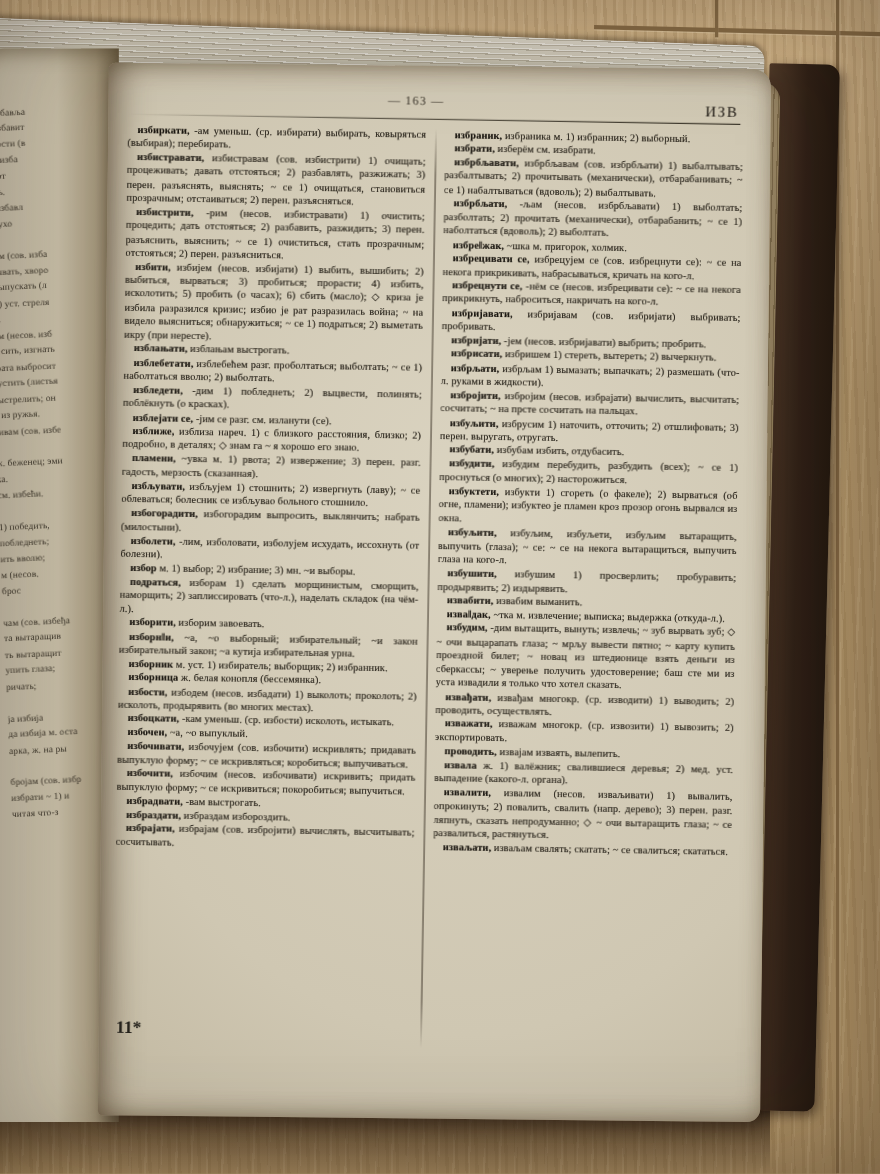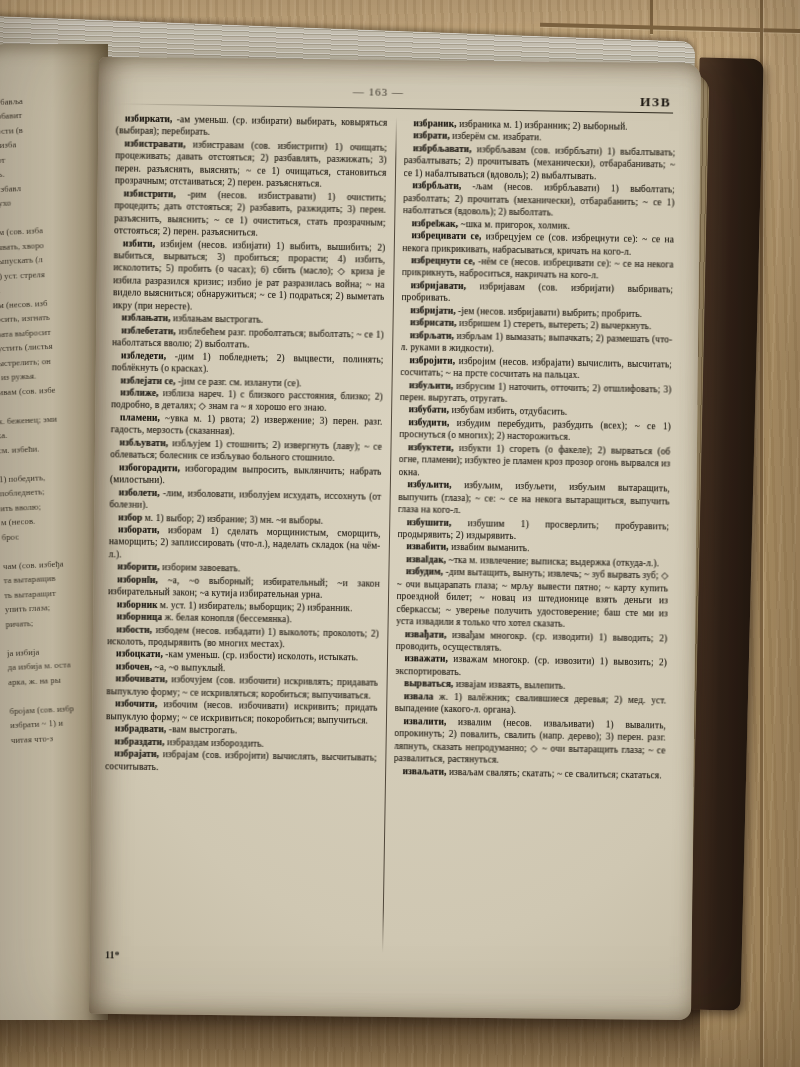--- a/index.html
+++ b/index.html
@@ -50,31 +50,31 @@
   .main-page{position:absolute;left:94px;top:60px;width:602px;height:957px;z-index:10;
     transform:rotate(.6deg);border-radius:6px 16px 12px 4px;
     background:radial-gradient(120% 100% at 55% 40%, #dad3c0 0%, #cfc7b2 52%, #bdb39b 84%, #a2977d 100%);
     box-shadow:
       inset 20px 0 30px -12px rgba(70,52,32,.6),
       inset -7px -9px 20px -8px rgba(90,70,45,.4),
       inset 0 12px 20px -10px rgba(95,78,52,.45),
       4px 6px 14px rgba(25,15,8,.35);}
   .page-inner{position:absolute;inset:0;transform:rotate(.35deg);filter:blur(.22px);color:#2b261d;}
   .page-number{position:absolute;top:26px;left:0;width:92%;text-align:center;font-size:11px;letter-spacing:1px;color:#3a342a;}
-  .running-head{position:absolute;top:30px;right:32px;font-weight:bold;font-size:13.5px;letter-spacing:1.5px;color:#1e1913;}
+  .running-head{position:absolute;top:30px;right:32px;font-weight:normal;font-size:13.5px;letter-spacing:1.5px;color:#1e1913;}
   .header-rule{position:absolute;top:48px;left:16px;right:30px;height:1px;
     background:linear-gradient(90deg, rgba(43,38,27,0) 0%, rgba(43,38,27,.75) 35%, #2b261b 100%);}
   .columns{position:absolute;top:57px;left:15px;right:27px;bottom:64px;display:flex;gap:8px;}
   .col{flex:1 1 0;overflow:hidden;height:100%;}
   .col-divider{width:1px;flex:0 0 1px;
     background:linear-gradient(180deg, rgba(80,71,58,0) 0%, #50473a 5%, #50473a 95%, rgba(80,71,58,0) 100%);}
   .entry{margin:0;text-indent:9px;text-align:justify;font-size:9.4px;line-height:12.45px;
     letter-spacing:.1px;text-shadow:0 0 .4px rgba(43,38,29,.55);}
   .entry b{font-weight:bold;color:#1b1711;}
-  .signature-mark{position:absolute;left:18px;bottom:52px;font-weight:bold;font-size:10px;color:#23201a;}
+  .signature-mark{position:absolute;left:18px;bottom:68px;font-weight:bold;font-size:16px;color:#23201a;}
 </style>
 </head>
 <body>
 
 <div class="scene">
   <div class="seam seam-h"></div>
   <div class="seam seam-v1"></div>
   <div class="seam seam-v2"></div>
 
   <div class="book-shadow"></div>
@@ -147,21 +147,21 @@
             <p class="entry"><b>изблањати,</b><span> изблањам выстрогать.</span></p>
             <p class="entry"><b>изблебетати,</b><span> изблебећем разг. проболтаться; выболтать; ~ се 1) наболтаться вволю; 2) выболтать.</span></p>
             <p class="entry"><b>избледети,</b><span> -дим 1) побледнеть; 2) выцвести, полинять; поблёкнуть (о красках).</span></p>
             <p class="entry"><b>изблејати се,</b><span> -јим се разг. см. изланути (се).</span></p>
             <p class="entry"><b>изближе,</b><span> изблиза нареч. 1) с близкого расстояния, близко; 2) подробно, в деталях; ◇ знам га ~ я хорошо его знаю.</span></p>
             <p class="entry"><b>пламени,</b><span> ~увка м. 1) рвота; 2) извержение; 3) перен. разг. гадость, мерзость (сказанная).</span></p>
             <p class="entry"><b>избљувати,</b><span> избљујем 1) стошнить; 2) извергнуть (лаву); ~ се облеваться; болесник се избљувао больного стошнило.</span></p>
             <p class="entry"><b>избогорадити,</b><span> избогорадим выпросить, выклянчить; набрать (милостыни).</span></p>
             <p class="entry"><b>изболети,</b><span> -лим, изболовати, изболујем исхудать, иссохнуть (от болезни).</span></p>
             <p class="entry"><b>избор</b><span> м. 1) выбор; 2) избрание; 3) мн. ~и выборы.</span></p>
-            <p class="entry"><b>изборати,</b><span> изборам 1) сделать морщинистым, сморщить, наморщить; 2) заплиссировать (что-л.), наделать складок (на чём-л.).</span></p>
+            <p class="entry"><b>подраться,</b><span> изборам 1) сделать морщинистым, сморщить, наморщить; 2) заплиссировать (что-л.), наделать складок (на чём-л.).</span></p>
             <p class="entry"><b>изборити,</b><span> изборим завоевать.</span></p>
             <p class="entry"><b>изборн‖и,</b><span> ~а, ~о выборный; избирательный; ~и закон избирательный закон; ~а кутија избирательная урна.</span></p>
             <p class="entry"><b>изборник</b><span> м. уст. 1) избиратель; выборщик; 2) избранник.</span></p>
             <p class="entry"><b>изборница</b><span> ж. белая конопля (бессемянка).</span></p>
             <p class="entry"><b>избости,</b><span> избодем (несов. избадати) 1) выколоть; проколоть; 2) исколоть, продырявить (во многих местах).</span></p>
             <p class="entry"><b>избоцкати,</b><span> -кам уменьш. (ср. избости) исколоть, истыкать.</span></p>
             <p class="entry"><b>избочен,</b><span> ~а, ~о выпуклый.</span></p>
             <p class="entry"><b>избочивати,</b><span> избочујем (сов. избочити) искривлять; придавать выпуклую форму; ~ се искривляться; коробиться; выпучиваться.</span></p>
             <p class="entry"><b>избочити,</b><span> избочим (несов. избочивати) искривить; придать выпуклую форму; ~ се искривиться; покоробиться; выпучиться.</span></p>
             <p class="entry"><b>избрадвати,</b><span> -вам выстрогать.</span></p>
@@ -186,21 +186,21 @@
             <p class="entry"><b>избубати,</b><span> избубам избить, отдубасить.</span></p>
             <p class="entry"><b>избудити,</b><span> избудим перебудить, разбудить (всех); ~ се 1) проснуться (о многих); 2) насторожиться.</span></p>
             <p class="entry"><b>избуктети,</b><span> избукти 1) сгореть (о факеле); 2) вырваться (об огне, пламени); избуктео је пламен кроз прозор огонь вырвался из окна.</span></p>
             <p class="entry"><b>избуљити,</b><span> избуљим, избуљети, избуљим вытаращить, выпучить (глаза); ~ се: ~ се на некога вытаращиться, выпучить глаза на кого-л.</span></p>
             <p class="entry"><b>избушити,</b><span> избушим 1) просверлить; пробуравить; продырявить; 2) издырявить.</span></p>
             <p class="entry"><b>извабити,</b><span> извабим выманить.</span></p>
             <p class="entry"><b>изва‖дак,</b><span> ~тка м. извлечение; выписка; выдержка (откуда-л.).</span></p>
             <p class="entry"><b>избудим,</b><span> -дим вытащить, вынуть; извлечь; ~ зуб вырвать зуб; ◇ ~ очи выцарапать глаза; ~ мрљу вывести пятно; ~ карту купить проездной билет; ~ новац из штедионице взять деньги из сберкассы; ~ уверење получить удостоверение; баш сте ми из уста извадили я только что хотел сказать.</span></p>
             <p class="entry"><b>извађати,</b><span> извађам многокр. (ср. изводити) 1) выводить; 2) проводить, осуществлять.</span></p>
             <p class="entry"><b>изважати,</b><span> изважам многокр. (ср. извозити) 1) вывозить; 2) экспортировать.</span></p>
-            <p class="entry"><b>вырваться,</b><span> извајам изваять, вылепить.</span></p>
+            <p class="entry"><b>проводить,</b><span> извајам изваять, вылепить.</span></p>
             <p class="entry"><b>извала</b><span> ж. 1) валёжник; свалившиеся деревья; 2) мед. уст. выпадение (какого-л. органа).</span></p>
             <p class="entry"><b>извалити,</b><span> извалим (несов. изваљивати) 1) вывалить, опрокинуть; 2) повалить, свалить (напр. дерево); 3) перен. разг. ляпнуть, сказать непродуманно; ◇ ~ очи вытаращить глаза; ~ се развалиться, растянуться.</span></p>
             <p class="entry"><b>изваљати,</b><span> изваљам свалять; скатать; ~ се свалиться; скататься.</span></p>
           </div>
       </div>
       <div class="signature-mark">11*</div>
     </div>
   </div>
 
   <div class="vignette"></div>

